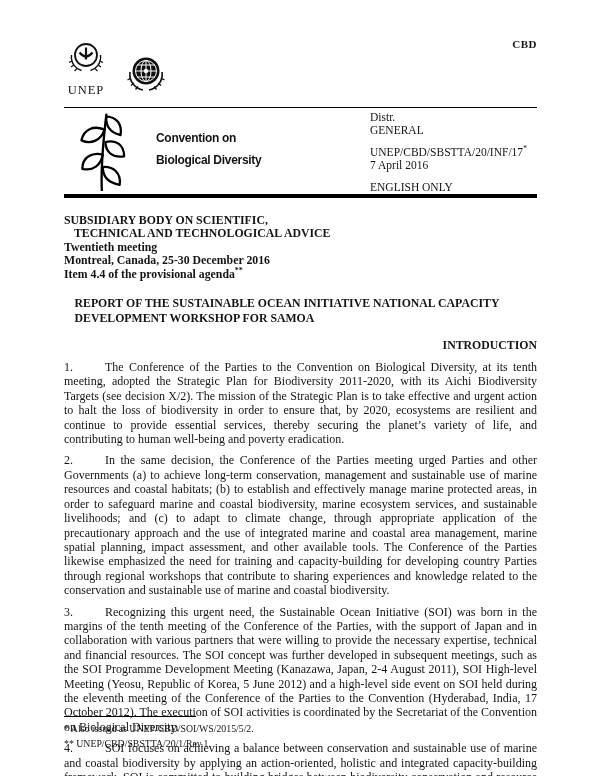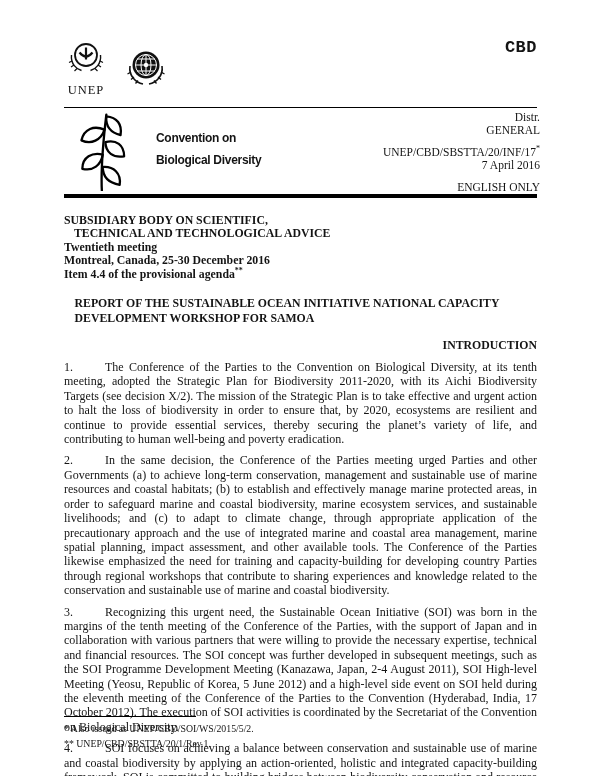--- a/index.html
+++ b/index.html
@@ -16,29 +16,29 @@
   .inner{padding:0 63px 0 64px;}
 
   
   .top-header{
     margin-top:40px;
     display:flex;
     justify-content:space-between;
     align-items:flex-start;
     height:62px;
   }
-  .logos{display:flex;gap:15px;align-items:center;}
+  .logos{display:flex;gap:15px;align-items:flex-end;}
   .unep-block{display:flex;flex-direction:column;align-items:center;width:44px;}
   .unep-label{
     font-family:"Liberation Serif", serif;
     font-size:12.5px;letter-spacing:1px;margin-top:1px;
   }
   .cbd-label{
-    font-family:Liberation Mono, monospace;
-    font-weight:bold;font-size:17px;letter-spacing:.5px;
+    font-family:Liberation Serif, serif;
+    font-weight:bold;font-size:11px;letter-spacing:.5px;
     margin-top:-2px;
   }
 
   
   .banner{
     margin-top:5px;
     border-top:1.5px solid #000;
     border-bottom:4px solid #000;
     height:86px;
     position:relative;
@@ -50,21 +50,21 @@
     font-family:"Liberation Sans", sans-serif;
     font-weight:bold;
     font-size:12px;
     line-height:22px;
     letter-spacing:-0.3px;
   }
   .doc-info{
     position:absolute;left:306px;top:3px;width:170px;
     font-size:11.5px;line-height:13px;
   }
-  .doc-info .grp{margin-top:9px;text-align:right;}
+  .doc-info .grp{margin-top:9px;}
   .doc-info .grp:first-child{margin-top:0;}
   sup{font-size:8px;line-height:0;}
 
   
   .meeting{margin-top:16px;font-size:11.8px;line-height:13.4px;font-weight:bold;}
   .meeting .indent{padding-left:10px;}
 
   
   .doc-title{
     margin:15px auto 0;

